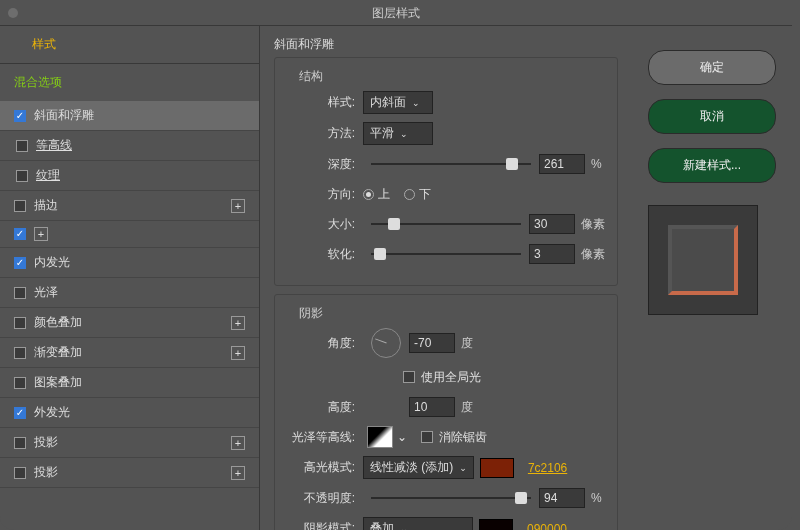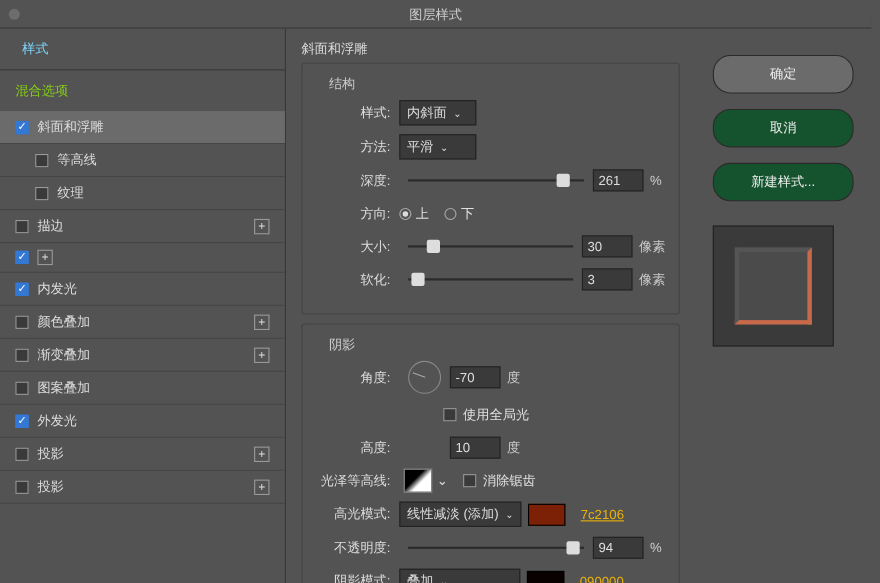--- a/index.html
+++ b/index.html
@@ -2,30 +2,30 @@
 <html><head>
 <meta charset="utf-8">
 <style>
 * { box-sizing: border-box; margin: 0; padding: 0; font-family: "Microsoft YaHei", sans-serif; }
 body { background: #535353; color: #e0e0e0; font-size: 12px; width: 800px; height: 530px; overflow: hidden; }
 .dialog { width: 792px; height: 530px; background: #535353; display: flex; flex-direction: column; border-radius: 14px; }
 .titlebar { height: 26px; line-height: 26px; text-align: center; color: #ccc; background: #535353; border-bottom: 1px solid #383838; position: relative; }
 .tb-dot { position: absolute; left: 8px; top: 8px; width: 10px; height: 10px; border-radius: 50%; background: #6d6d6d; }
 .body { flex: 1; display: flex; }
 .sidebar { width: 260px; border-right: 1px solid #383838; display: flex; flex-direction: column; }
-.side-head { padding: 10px 20px; color: #7dd3fc; border-bottom: 1px solid #383838; }
+.side-head { padding: 10px 32px; color: #eab308; border-bottom: 1px solid #383838; }
 .side-sub { padding: 10px 14px; color: #84cc16; }
 .style-list { flex: 1; overflow: hidden; }
 .style-row { display: flex; align-items: center; padding: 6px 14px; border-bottom: 1px solid #454545; position: relative; }
 .style-row.sel { background: #6b6b6b; }
 .style-row .cb { width: 12px; height: 12px; border: 1px solid #999; margin-right: 8px; display: inline-flex; align-items: center; justify-content: center; background: #3a3a3a; }
 .style-row .cb.on { background: #3478d6; border-color: #3478d6; }
 .style-row .cb.on::after { content: "✓"; font-size: 10px; color: #fff; line-height: 1; }
 .style-row .name { flex: 1; color: #ddd; }
-.style-row.child { padding-left: 32px; }
+.style-row.child { padding-left: 16px; text-decoration: underline; }
 .style-row .plus { width: 14px; height: 14px; border: 1px solid #999; color: #ddd; font-size: 11px; text-align: center; line-height: 12px; }
 
 .main { flex: 1; display: flex; }
 .panel { flex: 1; padding: 10px 14px 10px 14px; overflow: hidden; }
 .section-title { color: #ddd; margin-bottom: 4px; }
 .sub-title { margin-left: 12px; color: #ccc; margin-bottom: 6px; }
 .group { border: 1px solid #444; border-radius: 3px; padding: 10px 12px 12px 12px; margin-bottom: 8px; }
 .frow { display: flex; align-items: center; margin-bottom: 8px; min-height: 22px; }
 .flabel { width: 76px; text-align: right; padding-right: 8px; color: #ddd; }
 .select { background: #3a3a3a; border: 1px solid #222; color: #ddd; padding: 2px 6px; min-width: 70px; display: inline-flex; align-items: center; }
@@ -87,20 +87,24 @@
           <div class="style-row">
             <span class="cb on"></span>
             <span class="plus">+</span>
           </div>
           <div class="style-row">
             <span class="cb on"></span>
             <span class="name">内发光</span>
           </div>
           <div class="style-row">
             <span class="cb"></span>
+            <span class="name">光泽</span>
+          </div>
+          <div class="style-row">
+            <span class="cb"></span>
             <span class="name">颜色叠加</span>
             <span class="plus">+</span>
           </div>
           <div class="style-row">
             <span class="cb"></span>
             <span class="name">渐变叠加</span>
             <span class="plus">+</span>
           </div>
           <div class="style-row">
             <span class="cb"></span>

